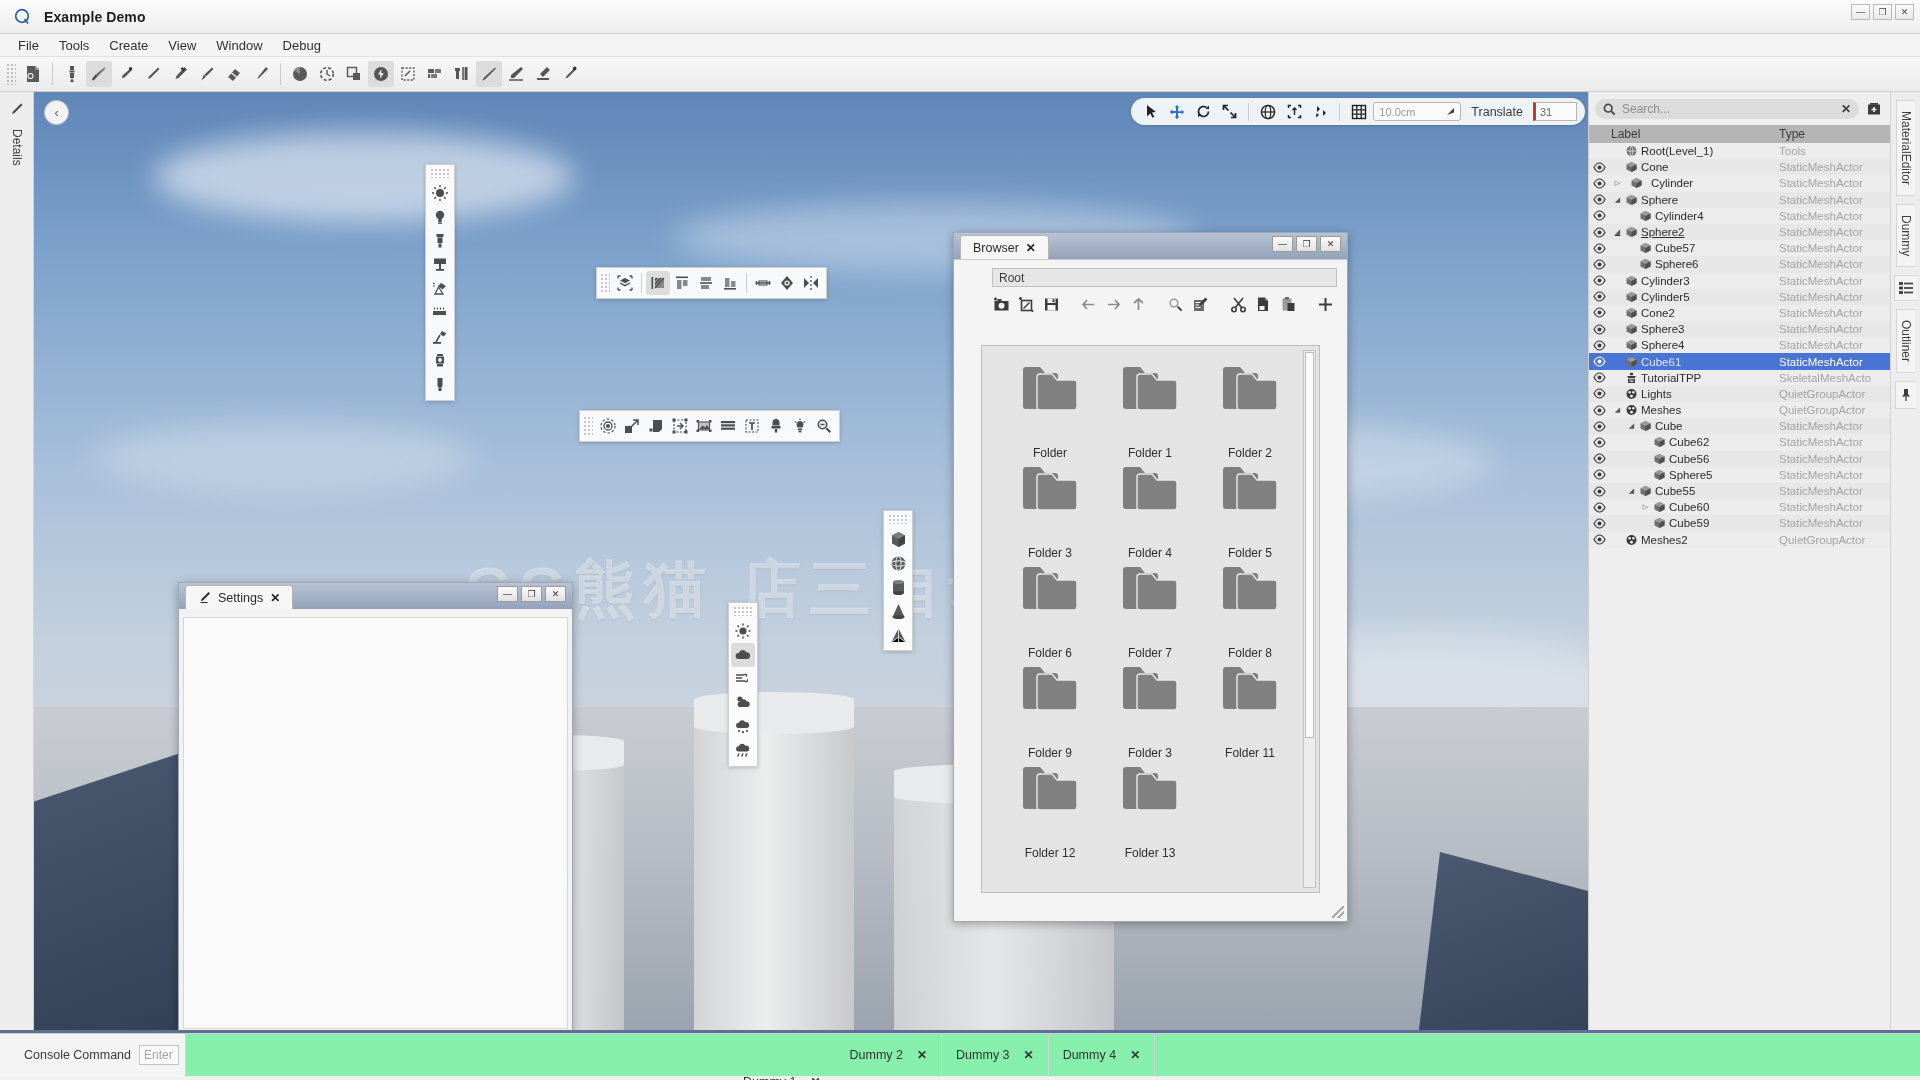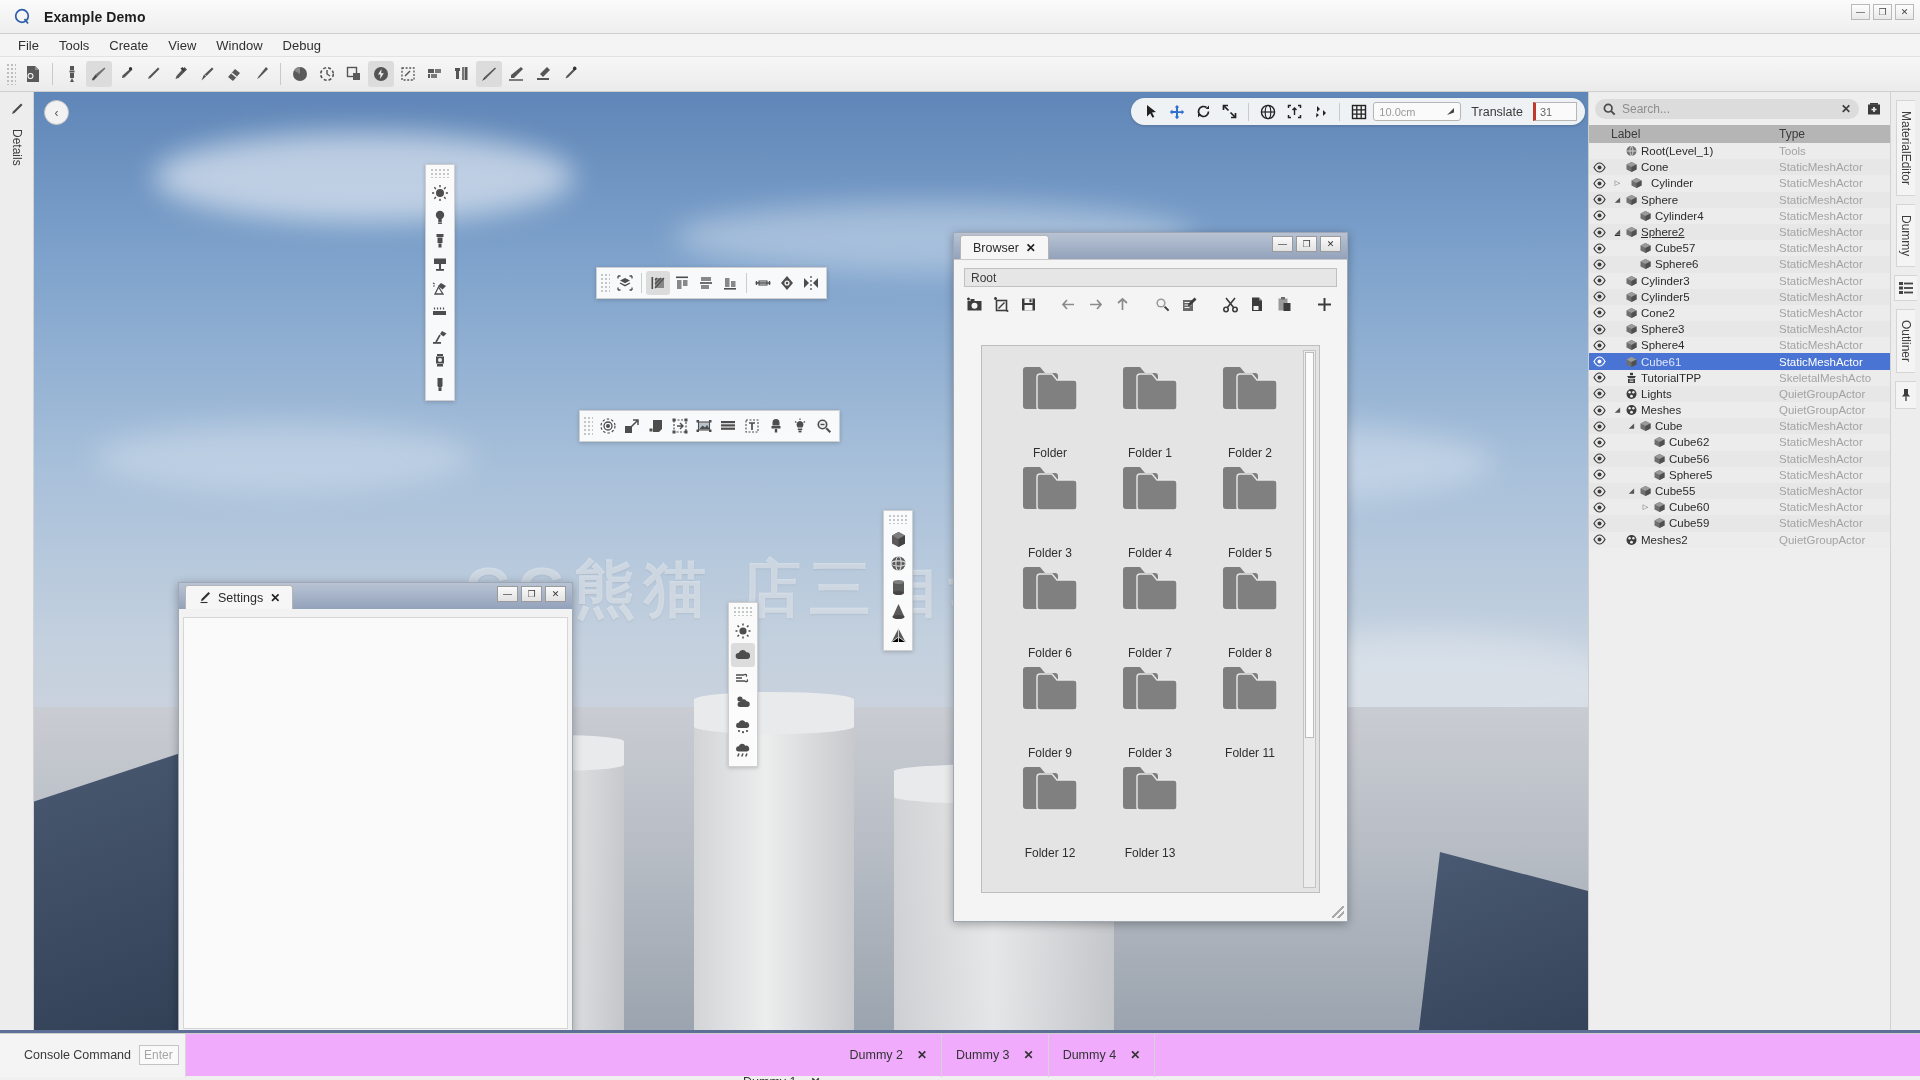--- a/index.html
+++ b/index.html
@@ -119,21 +119,21 @@
   .win .tab {
     height:24px; margin-left:6px; padding:0 12px; background:#f6f6f6;
     border:1px solid #b5b5b5; border-bottom:none; border-radius:3px 3px 0 0;
     display:flex; align-items:center; gap:7px; font-size:12.5px; color:#2a2a2a;
   }
   .win .tabclose { font-size:12px; font-weight:bold; color:#222; }
   .win .wctl { position:absolute; right:6px; top:3px; display:flex; gap:3px; }
   .win .wctl .b { width:21px;height:16px;border:1px solid #9a9a9a;background:linear-gradient(#fafafa,#e2e2e2);
                   display:flex;align-items:center;justify-content:center;font-size:9px;color:#333;}
   .win .wbody { position:absolute; left:0; right:0; top:26px; bottom:0; background:#f4f4f4;
-                border-top:1px solid #c9c9c9; }
+                border-top:1px solid #c9c9c9;padding-left:28px; }
 
   
   .pathbar { margin:8px 10px 0 10px; height:19px; background:#e6e6e6; border:1px solid #c0c0c0;
              display:flex; align-items:center; padding-left:6px; font-size:12px; color:#3a3a3a; }
   .brToolbar { display:flex; align-items:center; padding:5px 10px 4px 8px; gap:2px; }
   .brToolbar .b { width:26px;height:24px;display:flex;align-items:center;justify-content:center;border-radius:3px;}
   .brToolbar .gap { width:12px; }
   .fileArea {
     position:absolute; left:27px; right:27px; top:85px; bottom:28px;
     background:#e4e4e4; border:1px solid #bdbdbd; overflow:hidden;
@@ -181,21 +181,21 @@
   .rtab.ico { writing-mode:horizontal-tb; padding:6px 4px; }
 
   
   .ltabs { position:absolute; left:0; top:92px; width:34px; height:945px; background:#ededed;
            border-right:1px solid #d2d2d2; display:flex; flex-direction:column; align-items:center; padding-top:10px; }
   .ltab { writing-mode:vertical-rl; font-size:12px; color:#3c3c3c; padding:8px 3px;
           display:flex; align-items:center; gap:6px; }
 
   
   .bottombar { position:absolute; left:0; bottom:0; width:1920px; height:43px;
-               background:#f0abfc; border-top:1px solid #cfcfcf; display:flex; align-items:center; }
+               background:#86efac; border-top:1px solid #cfcfcf; display:flex; align-items:center; }
   .consoleWrap { display:flex; align-items:center; height:43px; border-right:1px solid #d6d6d6;
                  padding:0 6px 0 24px; background:#f4f4f4; }
   .consoleLbl { font-size:12.5px; color:#3a3a3a; margin-right:8px; }
   .consoleInp { width:40px; height:20px; border:1px solid #c4c4c4; background:#fafafa;
                 font-size:12px; color:#a6a6a6; display:flex;align-items:center; padding-left:4px;}
   .dtabs { display:flex; align-items:stretch; height:43px; margin-left:540px; }
   .dtab { display:flex; align-items:center; gap:14px; padding:0 14px; font-size:12.5px; color:#333;
           border-right:1px solid #d4d4d4; }
   .dtab:first-child { border-left:3px solid #3b82f6;margin-top:48px; }
   .dtab .x { font-size:12px; font-weight:bold; }

